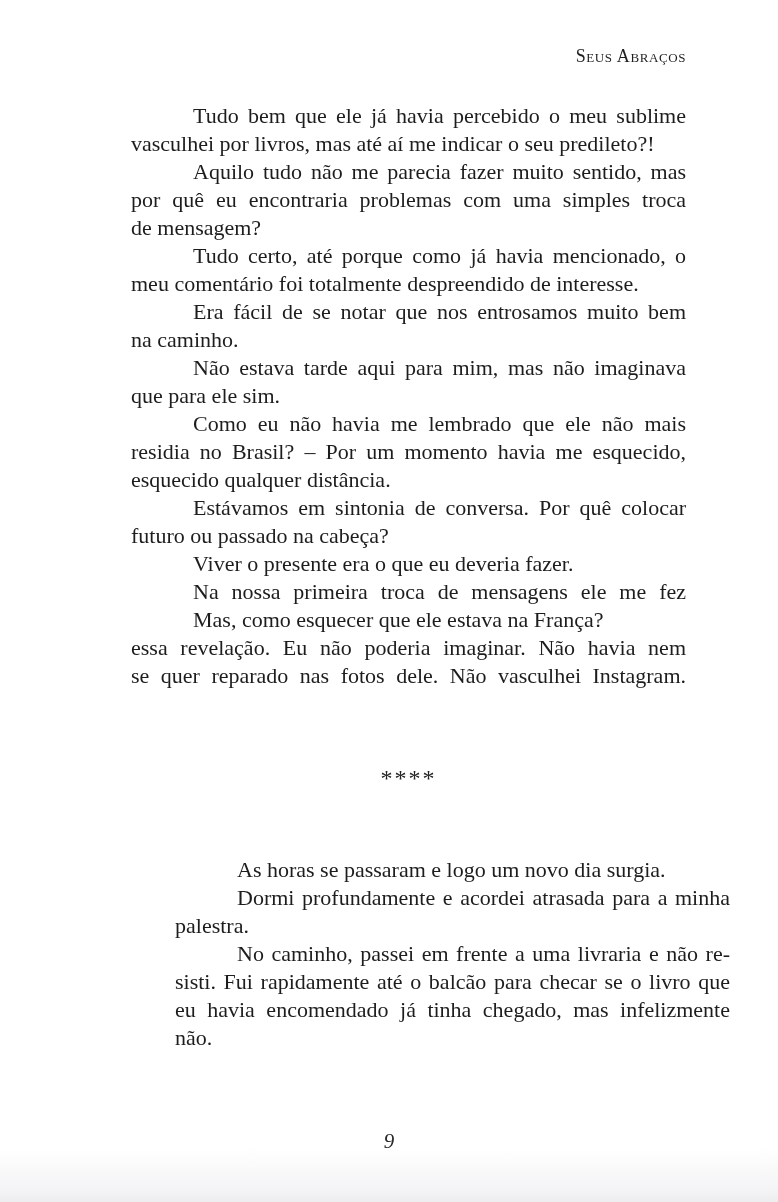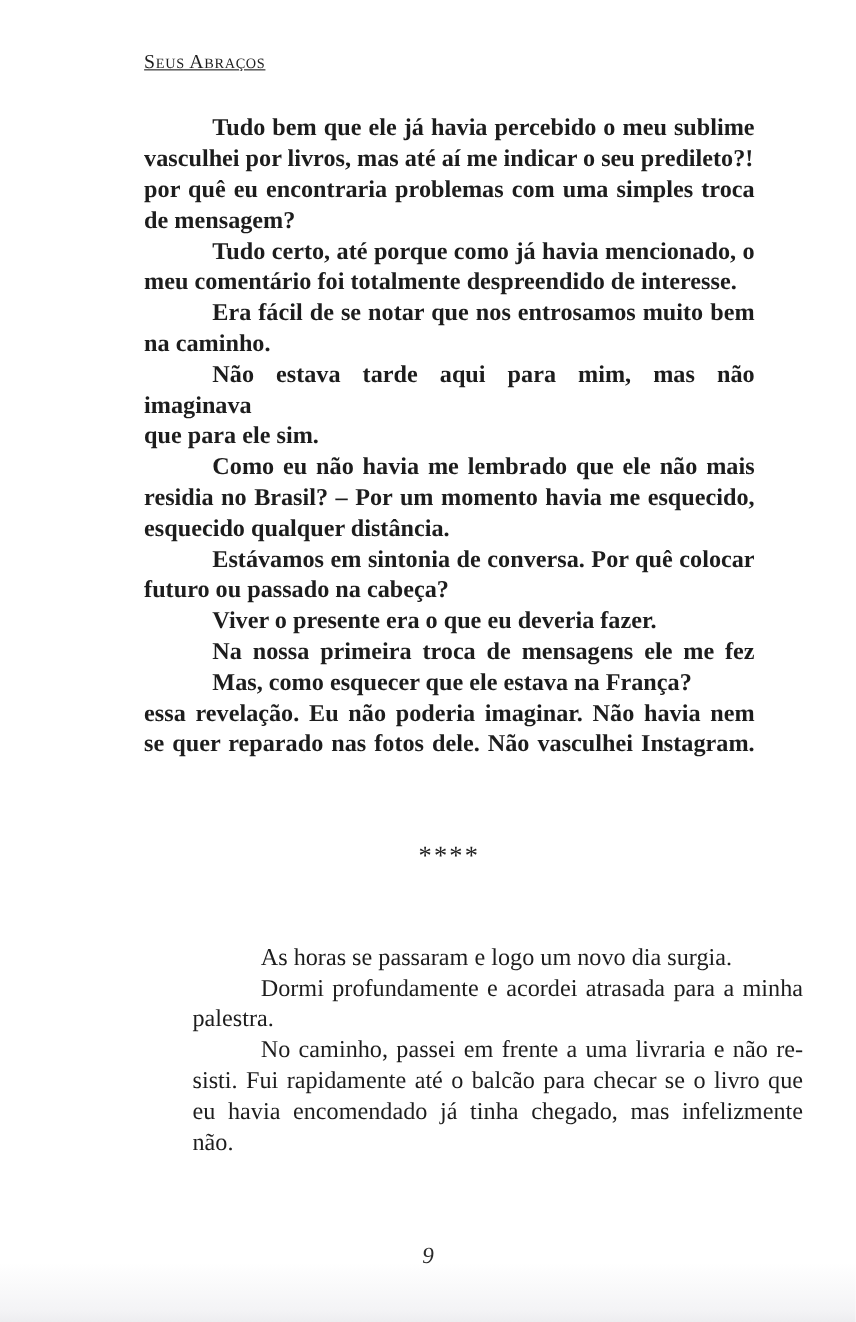--- a/index.html
+++ b/index.html
@@ -14,23 +14,22 @@
     overflow: hidden;
     background: linear-gradient(180deg, #ffffff 0%, #ffffff 95.5%, #f4f4f6 99%, #ededf0 100%);
     font-family: "Liberation Serif", "DejaVu Serif", serif;
     color: #1d1d1d;
   }
   .header-row {
     position: absolute;
     left: 131px;
     width: 555px;
     top: 46px;
-    text-align: left;
+    text-align: right;
     line-height: 20px;
-    text-decoration: underline;
   }
   .running-header {
     font-size: 18px;
     font-variant: small-caps;
     letter-spacing: 0.6px;
     color: #1f1f1f;
   }
   .body-col {
     position: absolute;
     left: 131px;
@@ -43,21 +42,21 @@
     text-align-last: justify;
     text-justify: inter-word;
     white-space: normal;
   }
   .section .line.end {
     text-align-last: left;
   }
   .section .line.indent {
     text-indent: 62px;
   }
-  .section-1 { top: 102px; font-weight: bold; }
+  .section-1 { top: 102px; }
   .section-2 { top: 856px; margin-left: 44px; }
   .separator {
     top: 764px;
     text-align: center;
     font-size: 24px;
     line-height: 28px;
     letter-spacing: 2px;
     color: #222222;
   }
   .folio {
@@ -77,20 +76,21 @@
 
 <div class="page">
 
   <div class="header-row">
     <span class="running-header">Seus Abraços</span>
   </div>
 
   <div class="body-col section section-1">
       <div class="line indent">Tudo bem que ele já havia percebido o meu sublime</div>
       <div class="line end">vasculhei por livros, mas até aí me indicar o seu predileto?!</div>
+      <div class="line indent">Aquilo tudo não me parecia fazer muito sentido, mas</div>
       <div class="line">por quê eu encontraria problemas com uma simples troca</div>
       <div class="line end">de mensagem?</div>
       <div class="line indent">Tudo certo, até porque como já havia mencionado, o</div>
       <div class="line end">meu comentário foi totalmente despreendido de interesse.</div>
       <div class="line indent">Era fácil de se notar que nos entrosamos muito bem</div>
       <div class="line end">na caminho.</div>
       <div class="line indent">Não estava tarde aqui para mim, mas não imaginava</div>
       <div class="line end">que para ele sim.</div>
       <div class="line indent">Como eu não havia me lembrado que ele não mais</div>
       <div class="line">residia no Brasil? – Por um momento havia me esquecido,</div>

